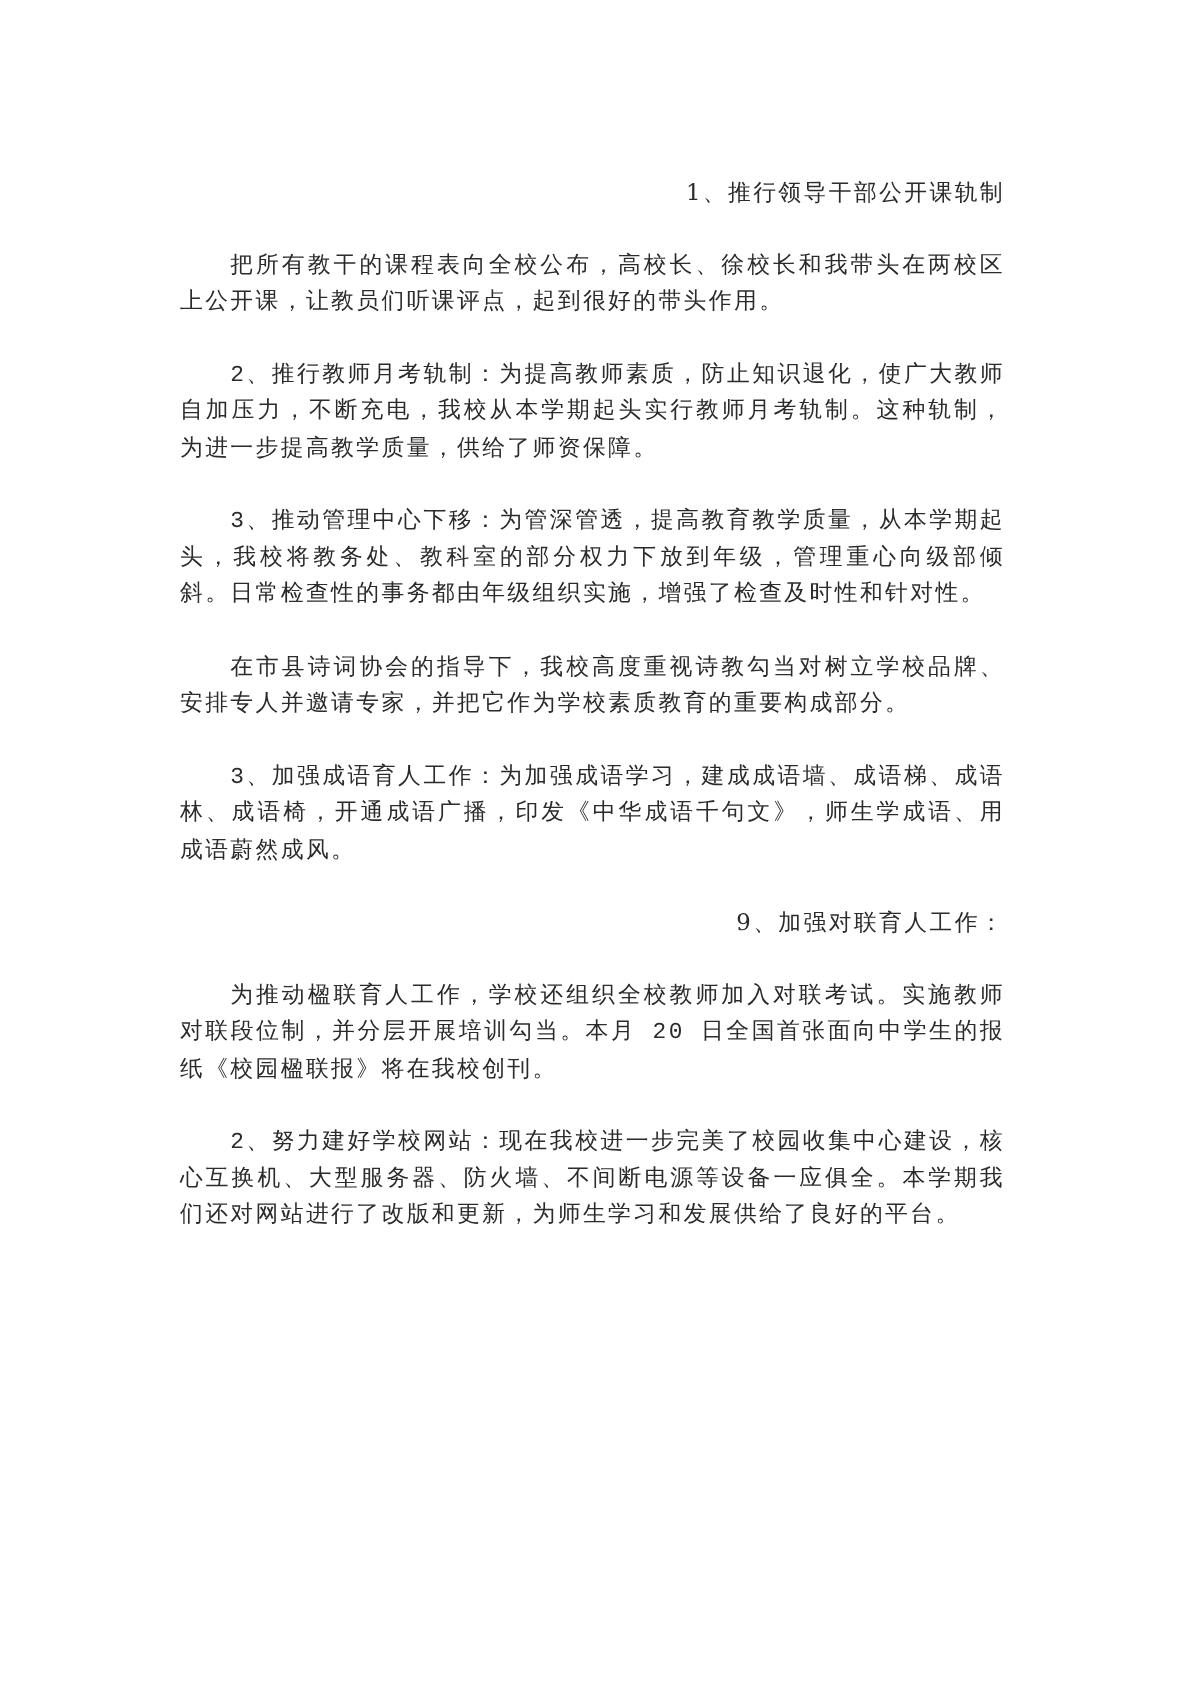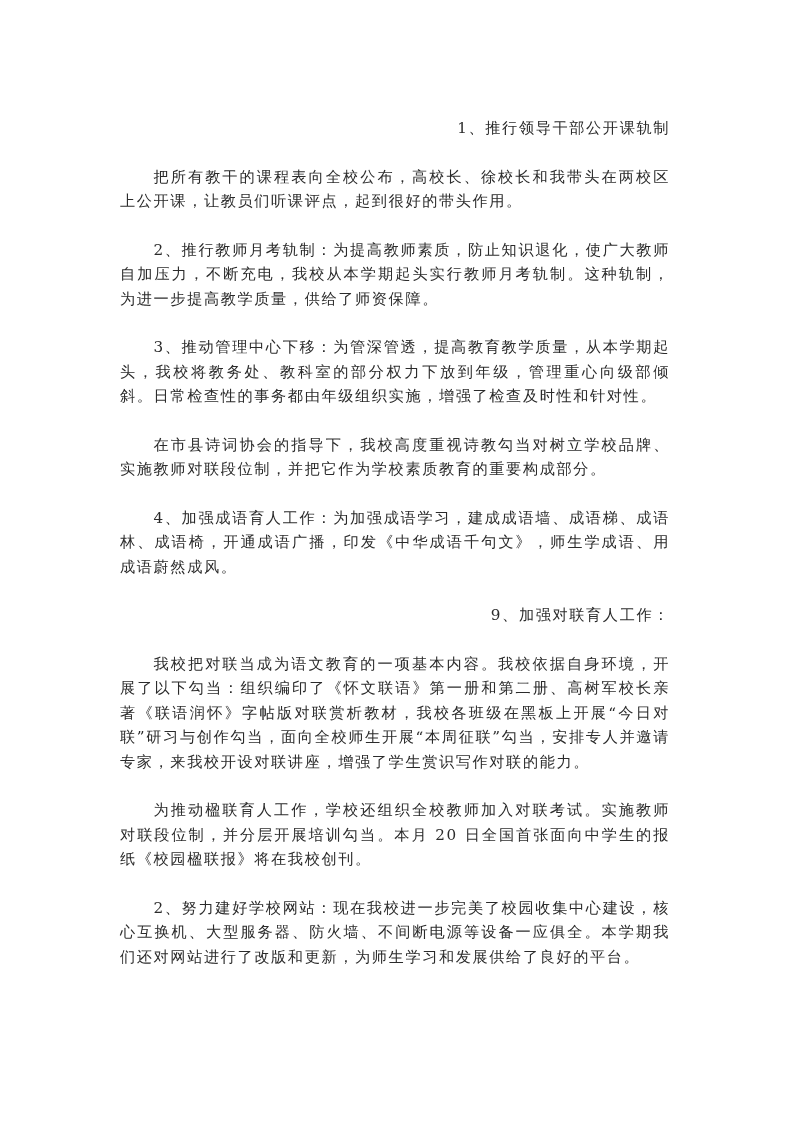--- a/index.html
+++ b/index.html
@@ -22,35 +22,35 @@
       font-family: "DejaVu Serif", "Liberation Serif", serif;
       font-size: 15.2px;
       line-height: 24.5px;
       letter-spacing: 1.6px;
     }
     .para {
       margin: 0 0 24px 0;
       text-indent: 2.2em;
       text-align: justify;
       text-align-last: left;
+      font-family: Liberation Mono, monospace;
     }
     .heading {
       margin: 0 0 24px 0;
       text-indent: 2.2em;
       text-align: right;
     }
   </style>
 </head>
 <body>
 
 <div class="page">
   <p class="heading">1、推行领导干部公开课轨制</p>
   <p class="para">把所有教干的课程表向全校公布，高校长、徐校长和我带头在两校区上公开课，让教员们听课评点，起到很好的带头作用。</p>
   <p class="para">2、推行教师月考轨制：为提高教师素质，防止知识退化，使广大教师自加压力，不断充电，我校从本学期起头实行教师月考轨制。这种轨制，为进一步提高教学质量，供给了师资保障。</p>
   <p class="para">3、推动管理中心下移：为管深管透，提高教育教学质量，从本学期起头，我校将教务处、教科室的部分权力下放到年级，管理重心向级部倾斜。日常检查性的事务都由年级组织实施，增强了检查及时性和针对性。</p>
-  <p class="para">在市县诗词协会的指导下，我校高度重视诗教勾当对树立学校品牌、实施教师对联段位制，并把它作为学校素质教育的重要构成部分。</p>
-  <p class="para">4、加强成语育人工作：为加强成语学习，建成成语墙、成语梯、成语林、成语椅，开通成语广播，印发《中华成语千句文》，师生学成语、用成语蔚然成风。</p>
+  <p class="para">在市县诗词协会的指导下，我校高度重视诗教勾当对树立学校品牌、安排专人并邀请专家，并把它作为学校素质教育的重要构成部分。</p>
+  <p class="para">3、加强成语育人工作：为加强成语学习，建成成语墙、成语梯、成语林、成语椅，开通成语广播，印发《中华成语千句文》，师生学成语、用成语蔚然成风。</p>
   <p class="heading">9、加强对联育人工作：</p>
-  <p class="para">我校把对联当成为语文教育的一项基本内容。我校依据自身环境，开展了以下勾当：组织编印了《怀文联语》第一册和第二册、高树军校长亲著《联语润怀》字帖版对联赏析教材，我校各班级在黑板上开展“今日对联”研习与创作勾当，面向全校师生开展“本周征联”勾当，安排专人并邀请专家，来我校开设对联讲座，增强了学生赏识写作对联的能力。</p>
   <p class="para">为推动楹联育人工作，学校还组织全校教师加入对联考试。实施教师对联段位制，并分层开展培训勾当。本月 20 日全国首张面向中学生的报纸《校园楹联报》将在我校创刊。</p>
   <p class="para">2、努力建好学校网站：现在我校进一步完美了校园收集中心建设，核心互换机、大型服务器、防火墙、不间断电源等设备一应俱全。本学期我们还对网站进行了改版和更新，为师生学习和发展供给了良好的平台。</p>
 
 </div>
 
 </body></html>

